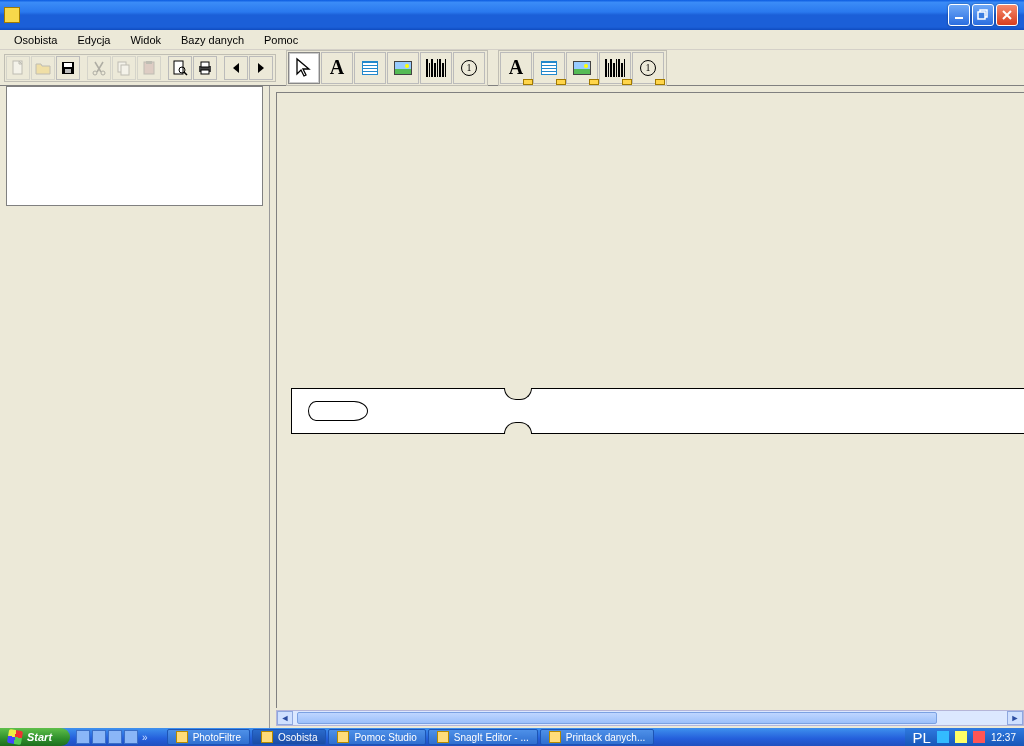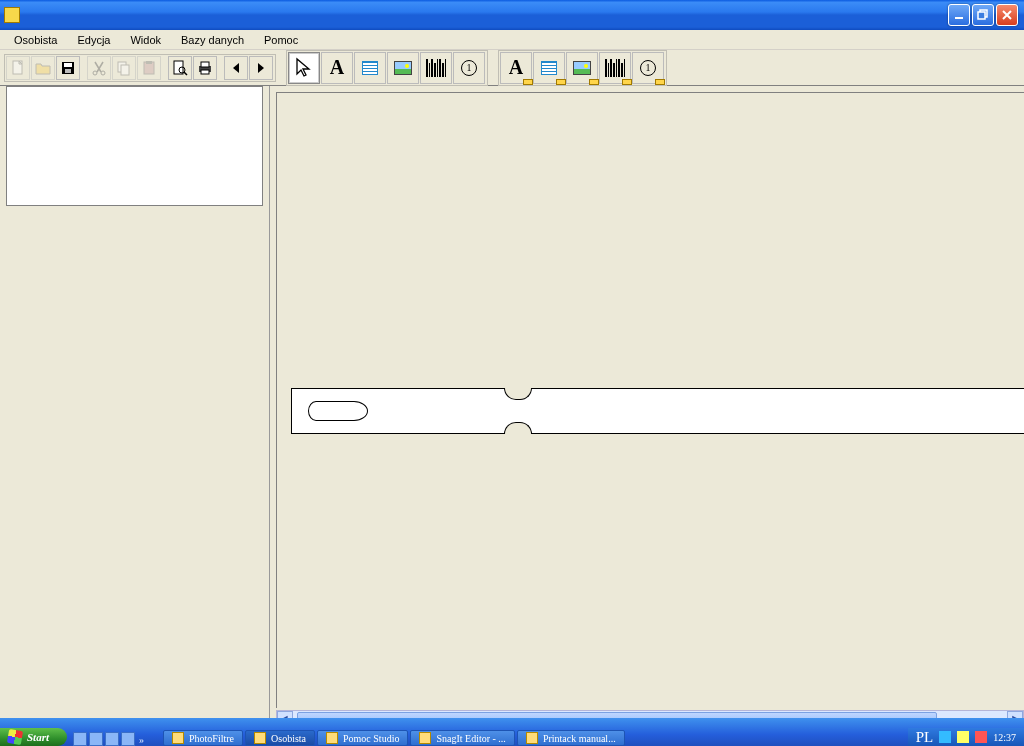--- a/index.html
+++ b/index.html
@@ -102,23 +102,23 @@
 .hscroll {
   position:absolute; left: 6px; right: 0; bottom: 2px; height: 16px;
   background:#e7e7ff; border: 1px solid #b5b5d8; display:flex; align-items:center;
 }
 .hscroll .arrow { width: 16px; height: 14px; background:#cfe0ff; border:1px solid #8ea7df;
   display:flex; align-items:center; justify-content:center; font-size:9px; color:#2c4da2;}
 .hscroll .track { flex:1; position:relative; height:14px; background:#dce8ff; }
 .hscroll .thumb { position:absolute; left:4px; top:1px; width: 640px; height:12px;
   background: linear-gradient(#bfd6ff,#9cc0fa); border:1px solid #7ba1e2; border-radius:2px;}
 .taskbar {
-  position:absolute; left:0; right:0; bottom:0; height: 28px;
+  position:absolute; left:0; right:0; bottom:0; height: 18px;
   background: linear-gradient(to bottom,#3f91ee,#245edb 60%,#1f4fbe);
-  display:flex; align-items:flex-end; color:#fff; font-size: 11px; font-family: Liberation Serif, serif;
+  display:flex; align-items:center; color:#fff; font-size: 11px;
 }
 .start-btn {
   height:18px; padding: 0 18px 0 8px; font-weight:bold; font-style: italic;
   background: linear-gradient(to bottom,#5fbf4a,#2e8e2b 60%,#1d6d1d);
   border-radius: 0 10px 10px 0; display:flex; align-items:center; gap:5px;
 }
 .start-btn .flag { width:14px; height:14px; background:
   conic-gradient(#e33 0 25%, #5c5 0 50%, #44f 0 75%, #ee4 0 100%);
   border-radius:2px; transform: rotate(10deg); }
 .tb-tasks { display:flex; align-items:center; gap:2px; margin-left: 11px; flex:1; overflow:hidden; }
@@ -361,21 +361,21 @@
     <div class="tb-task">
         <span class="ti"></span>
         <span>Pomoc Studio</span>
       </div>
     <div class="tb-task">
         <span class="ti"></span>
         <span>SnagIt Editor - ...</span>
       </div>
     <div class="tb-task">
         <span class="ti"></span>
-        <span>Printack manual...</span>
+        <span>Printack danych...</span>
       </div>
   </div>
   <div class="tray">
     <span class="lang">PL</span>
     <span class="ti" style="background:#3bf"></span>
     <span class="ti" style="background:#ff6"></span>
     <span class="ti" style="background:#f55"></span>
     <span class="time">12:37</span>
   </div>
 </div>

